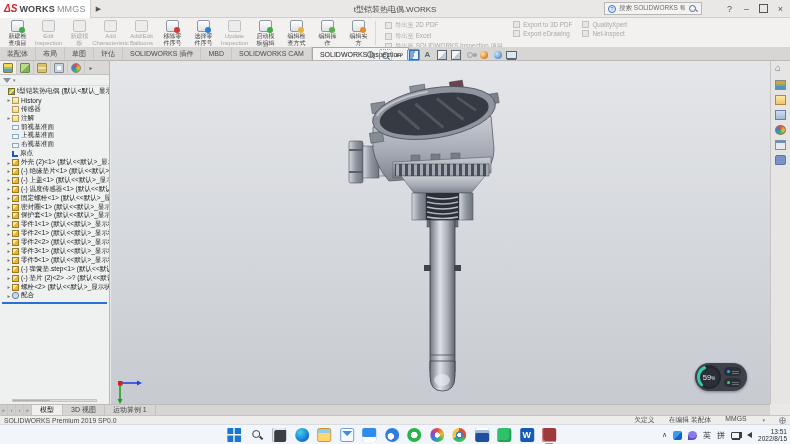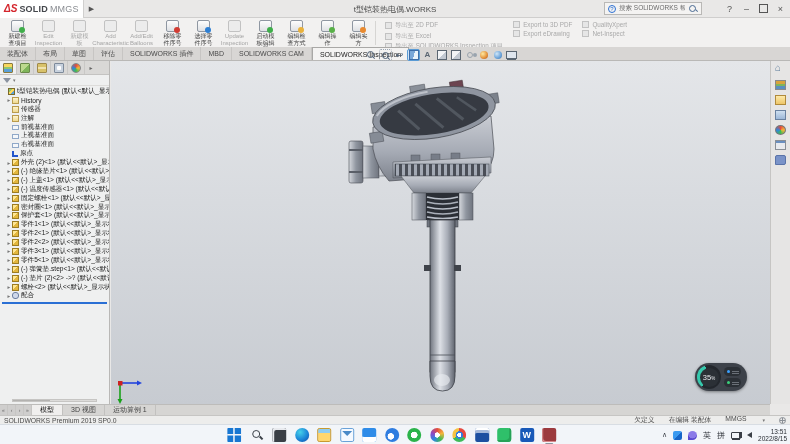--- a/index.html
+++ b/index.html
@@ -183,21 +183,21 @@
   #tray .speaker{width:0;height:0;border-top:3.5px solid transparent;border-bottom:3.5px solid transparent;border-right:5px solid #3a3f46;position:relative;}
   #tray .speaker::before{content:"";position:absolute;left:-8px;top:-3px;width:3px;height:6px;background:#3a3f46;}
   #clock{text-align:right;font-size:6.5px;line-height:7.5px;color:#2b2f36;}
 </style>
 </head>
 <body>
 
 <div id="titlebar">
   <div id="brand">
     <span class="mark">ΔS</span>
-    <span class="solid">SOLID</span>
+    <span class="solid">WORKS</span>
       <span class="works">MMGS</span>
   </div>
   <span id="menu-arrow">▶</span>
   <div id="quickaccess">
 
       <span class="qa" data-icon="home-icon" title="home-icon"></span>
 
       <span class="qa" data-icon="new-document-icon" title="new-document-icon"></span>
 
       <span class="qa" data-icon="open-icon" title="open-icon"></span>
@@ -687,21 +687,21 @@
         <polygon points="26,319.5 31,322 26,324.5" fill="#2244dd"></polygon>
         <line x1="9" y1="322" x2="9" y2="338" stroke="#18a018" stroke-width="1.6"></line>
         <polygon points="6.5,338 9,343 11.5,338" fill="#18a018"></polygon>
         <rect x="7" y="320" width="4.5" height="4.5" fill="#cc2222"></rect>
       </g>
     </svg>
 
     <div id="zoom-widget">
       <div id="zoom-dial">
         <div class="inner">
-          <span>35</span>
+          <span>59</span>
             <span class="unit">%</span>
         </div>
       </div>
       <div id="zoom-btns">
         <div class="zbtn">
             <span class="dot" style="background:#3aa0ff;"></span>
             <span class="bars"></span>
           </div>
         <div class="zbtn">
             <span class="dot" style="background:#3ad07a;"></span>

